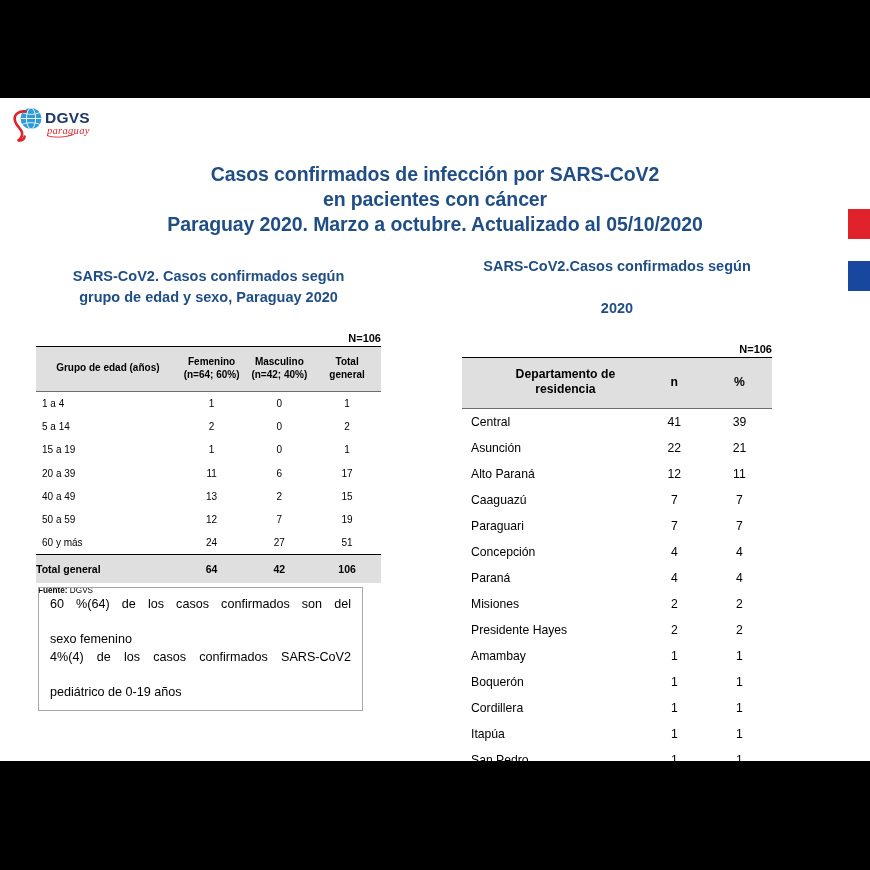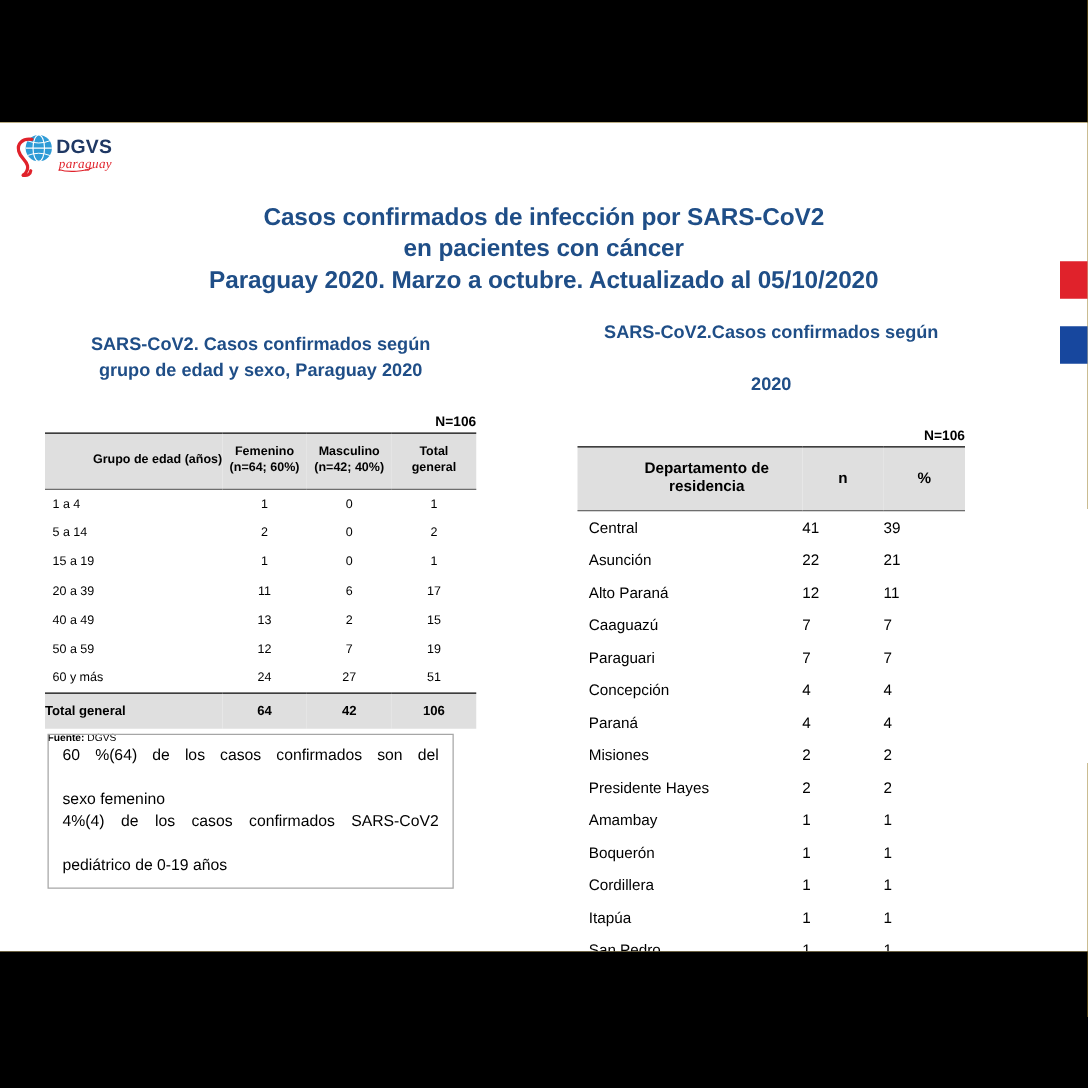--- a/index.html
+++ b/index.html
@@ -10,21 +10,21 @@
   body {
     width: 870px;
     height: 870px;
     overflow: hidden;
     font-family: "Liberation Sans", sans-serif;
   }
   #slide-frame {
     position: relative;
     width: 870px;
     height: 870px;
-    background: #eab308;
+    background: #b91c1c;
   }
   
   #slide {
     position: absolute;
     left: 0;
     top: 98px;
     width: 870px;
     height: 663px;
     background: #ffffff;
     overflow: hidden;
@@ -120,21 +120,21 @@
     vertical-align: middle;
   }
 
   
   #table-age { font-size: 10px; }
   #table-age thead th {
     font-size: 10px;
     padding: 9px 0 10px 0;
     line-height: 12.5px;
   }
-  #table-age thead th.c-label { text-align: right; padding-left: 2px; width: 41%; }
+  #table-age thead th.c-label { text-align: center; padding-left: 2px; width: 41%; }
   #table-age thead th.c-num   { text-align: center; width: 19.6%; }
   #table-age tbody td {
     font-size: 10px;
     padding: 6.1px 0;
   }
   #table-age tbody td.c-label { text-align: left; padding-left: 6px; }
   #table-age tbody td.c-num   { text-align: center; }
   #table-age tr.total-row {
     background: #DFDFDF;
     font-weight: bold;
@@ -153,21 +153,21 @@
     padding: 9px 0 11px 0;
     line-height: 15px;
   }
   #table-dept thead th.c-label { text-align: center; padding-left: 27px; width: 58%; }
   #table-dept thead th.c-num   { text-align: center; width: 21%; }
   #table-dept tbody td {
     font-size: 12.2px;
     padding: 6.0px 0;
   }
   #table-dept tbody td.c-label { text-align: left; padding-left: 9px; }
-  #table-dept tbody td.c-num   { text-align: left; }
+  #table-dept tbody td.c-num   { text-align: center; }
   #table-dept tbody tr:last-child td {
     border-bottom: 1.6px solid #000;
   }
 
   .fuente {
     font-family: "Liberation Sans", sans-serif;
     font-size: 8.2px;
     font-weight: bold;
     color: #000;
     padding-top: 3px;

